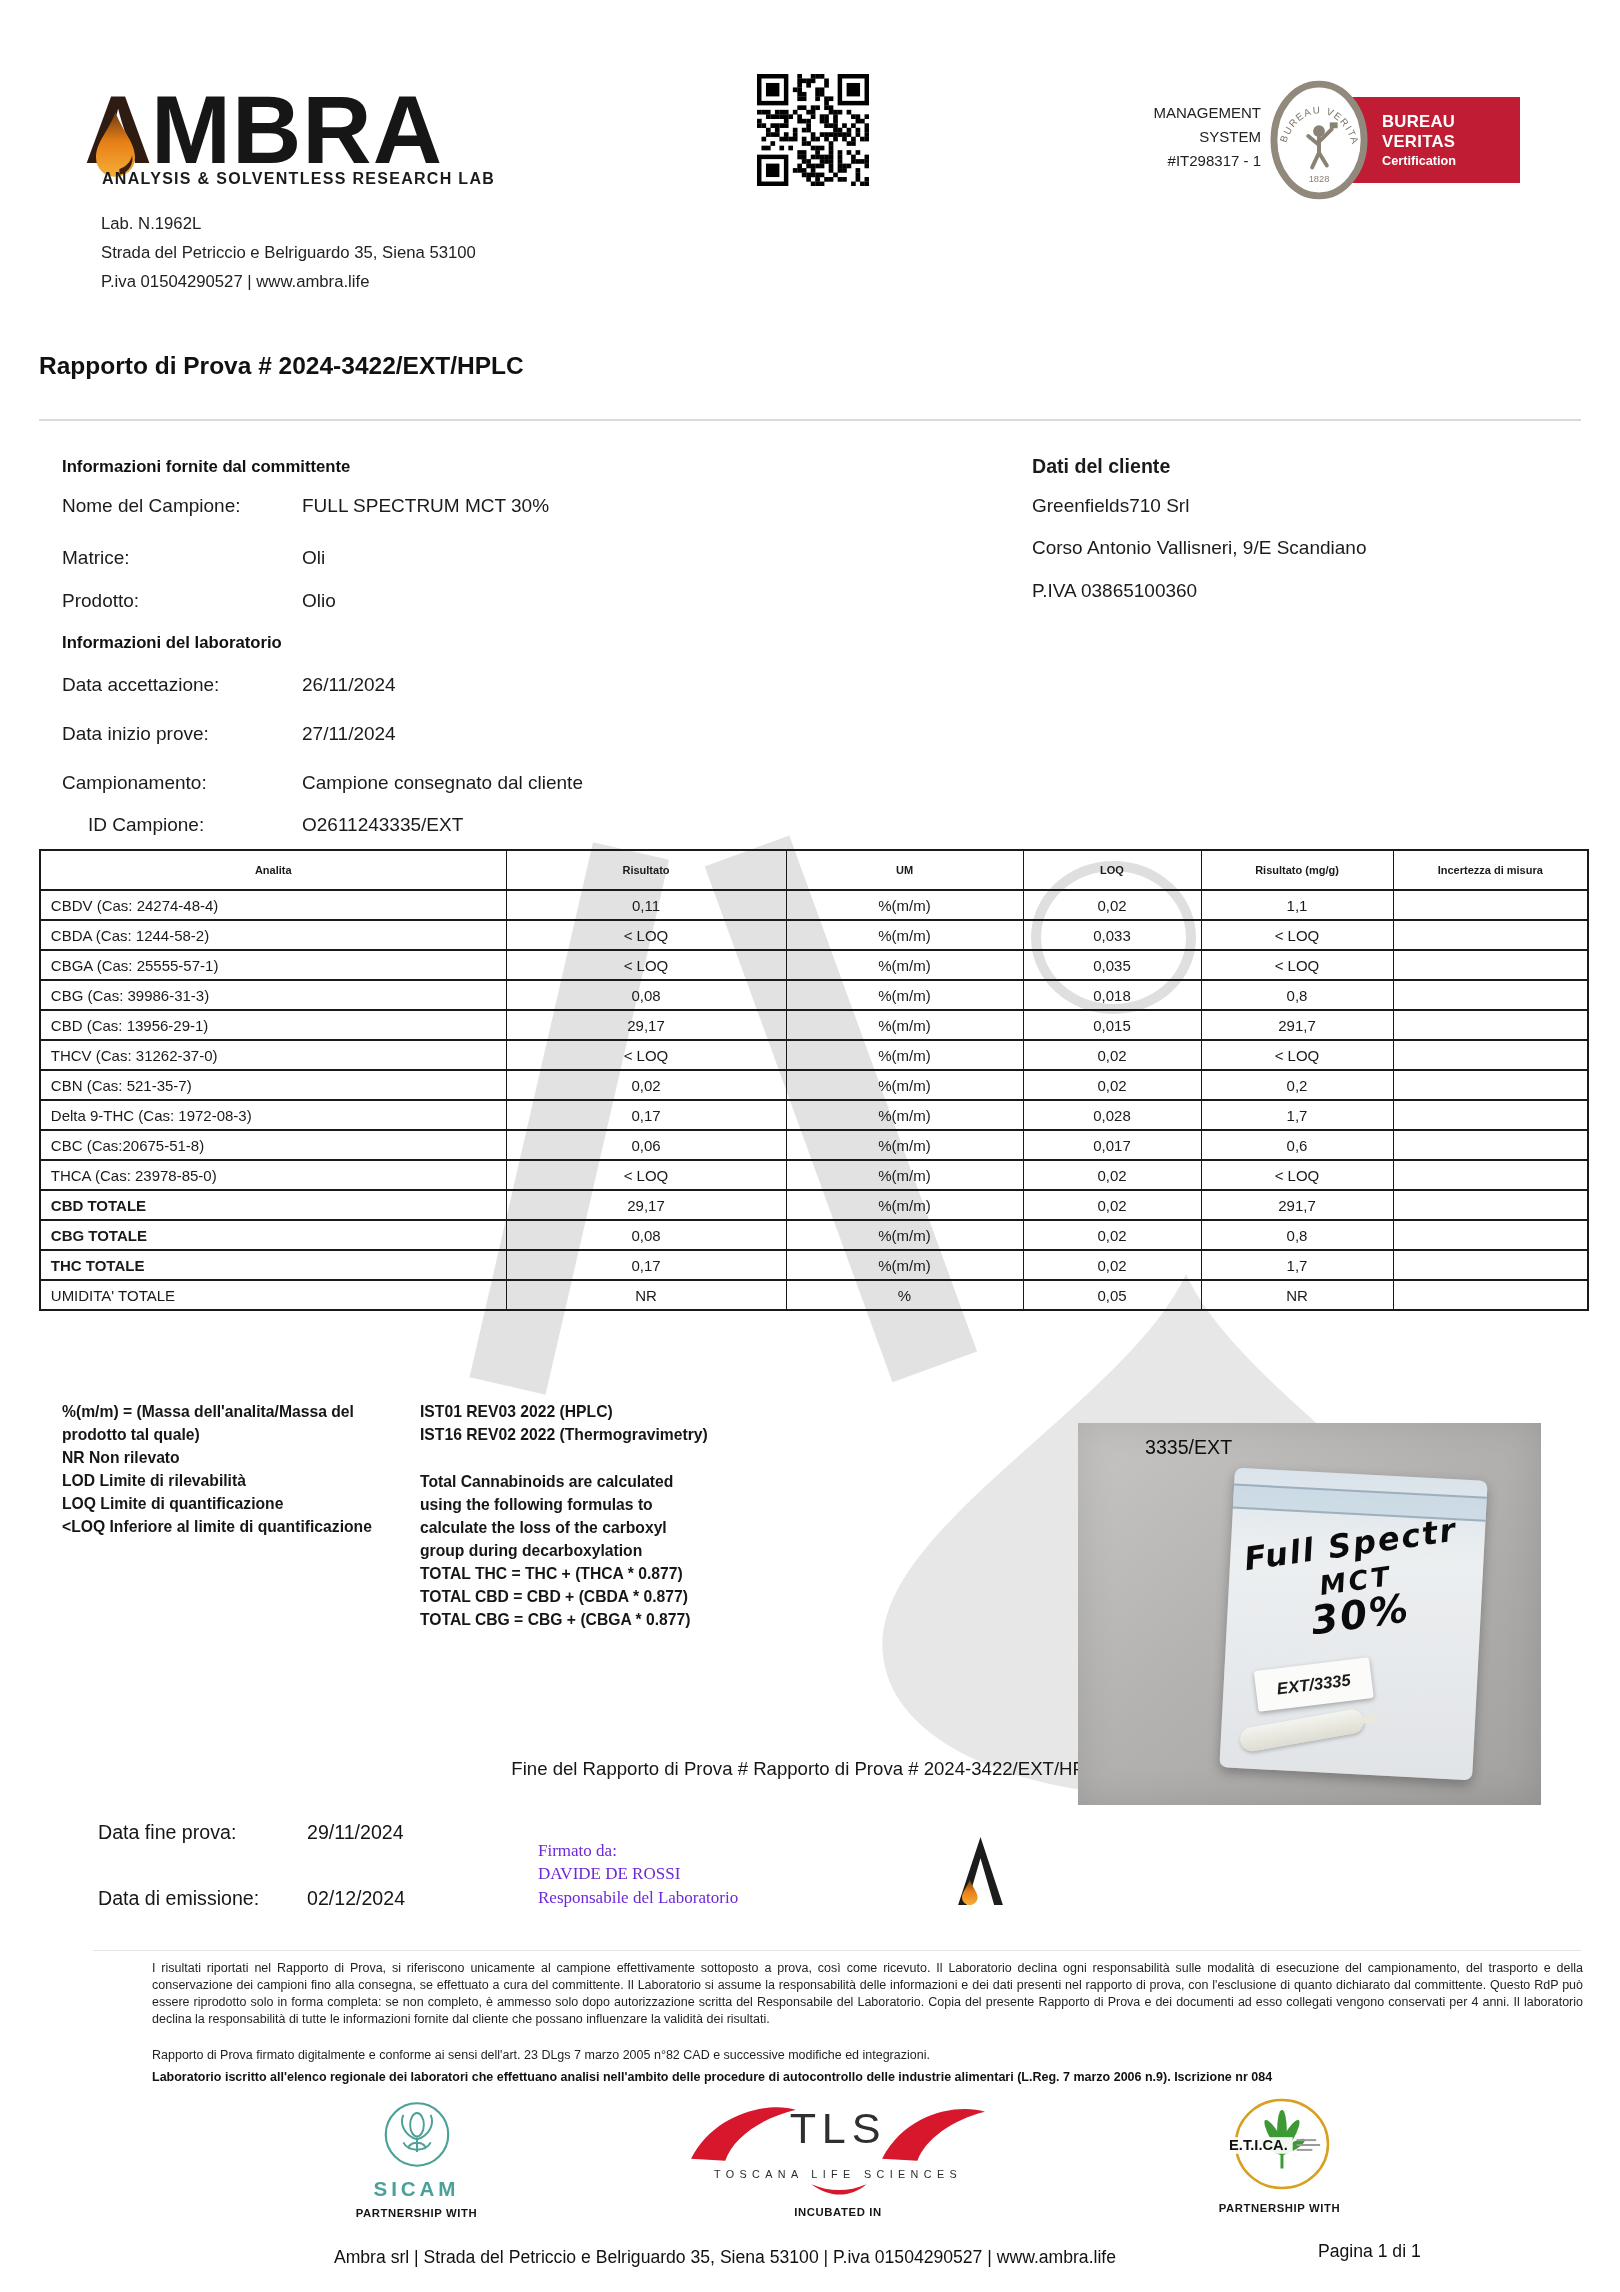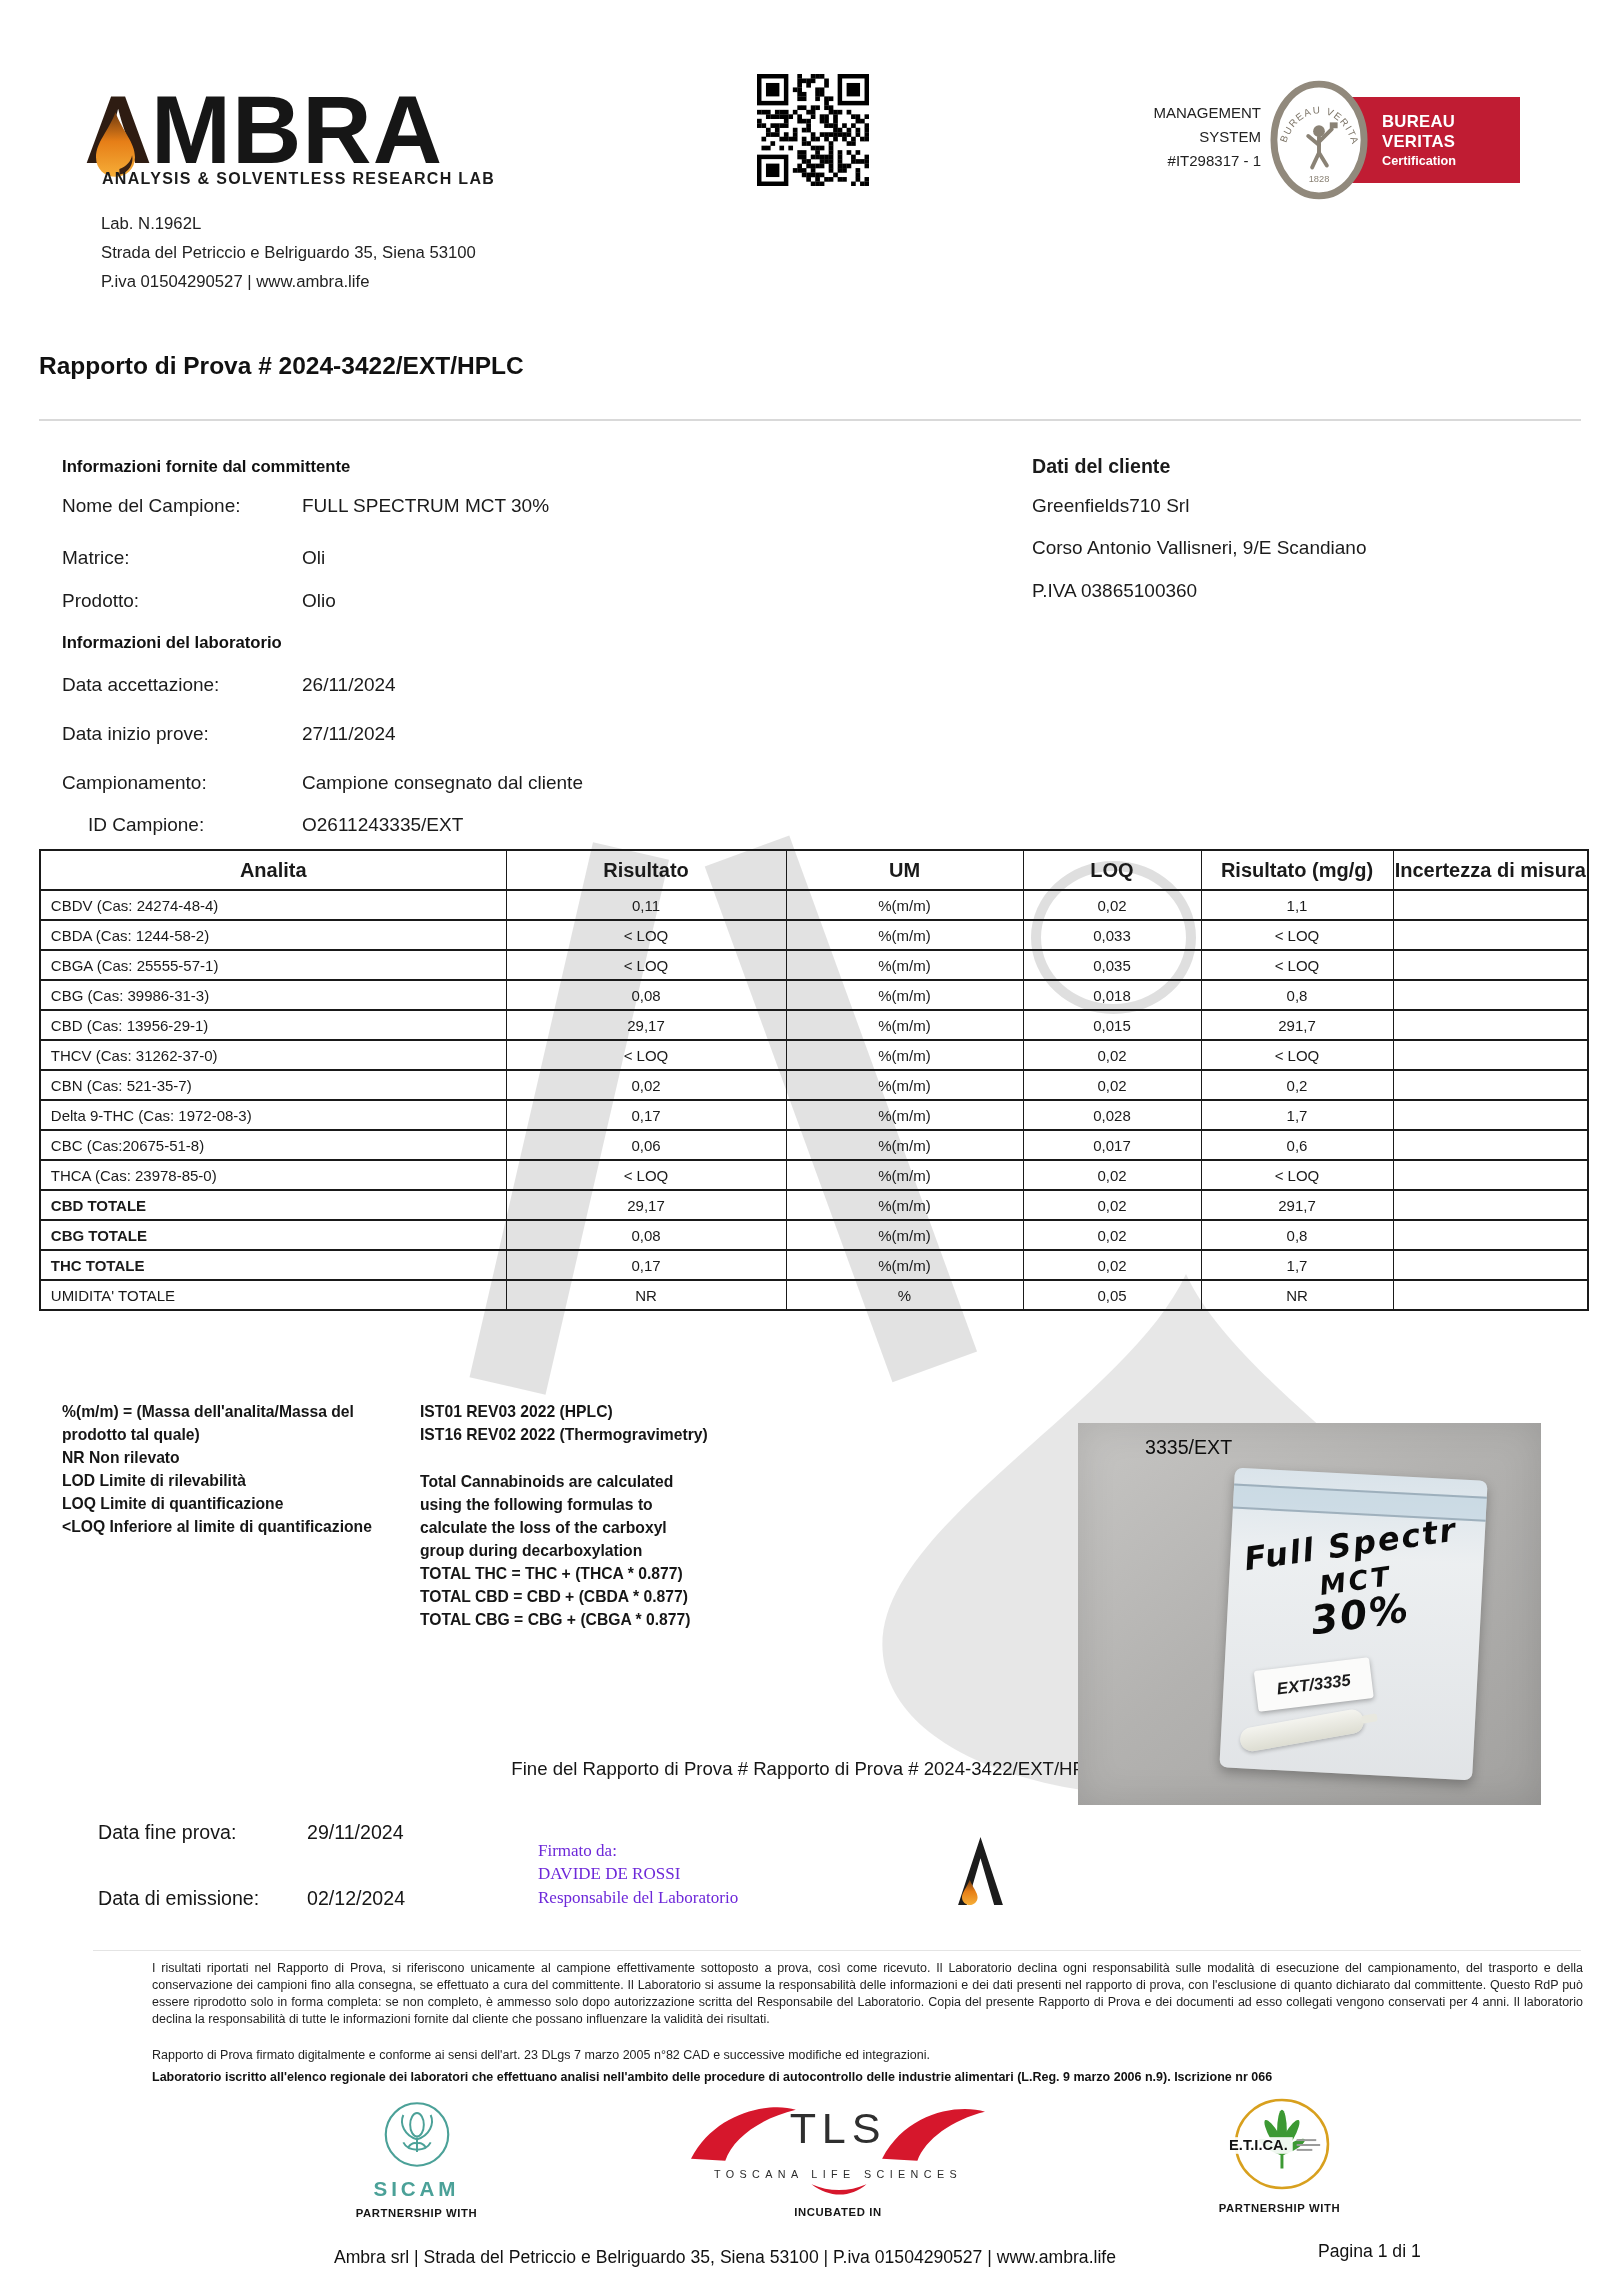--- a/index.html
+++ b/index.html
@@ -30,21 +30,21 @@
   .title{left:39px;top:352px;width:1542px;font-size:24.5px;font-weight:bold;color:#111;}
   .rule{height:2px;background:#d9d9d9;}
   .rule-title{left:39px;top:419px;width:1542px;}
   
   .sec-title{font-size:16.7px;font-weight:bold;color:#111;}
   .info-label{left:62px;font-size:19px;color:#1b1b1b;}
   .info-value{left:302px;font-size:19px;color:#1b1b1b;}
   .cli{left:1032px;font-size:19px;color:#1b1b1b;}
   
   table.res{position:absolute;left:39px;top:849px;width:1549px;border-collapse:collapse;table-layout:fixed;background:transparent;z-index:2;}
-  table.res th{height:36px;font-size:20px;font-weight:bold;border:1.5px solid #1a1a1a;border-top:2.9px solid #1a1a1a;border-bottom:2.9px solid #1a1a1a;}
+  table.res th{height:36px;font-size:11px;font-weight:bold;border:1.5px solid #1a1a1a;border-top:2.9px solid #1a1a1a;border-bottom:2.9px solid #1a1a1a;}
   table.res td{height:28px;font-size:15px;text-align:center;border:1.5px solid #1a1a1a;border-top:2.5px solid #1a1a1a;border-bottom:2.5px solid #1a1a1a;padding:0;}
   table.res td.a{text-align:left;padding-left:9.8px;}
   table.res tr.row-bold td.a{font-weight:bold;}
   table.res {border:2.9px solid #1a1a1a;}
   
   .notes-left{left:62px;top:1400px;width:343px;font-size:15.7px;font-weight:bold;line-height:23px;color:#161616;}
   .notes-left div{margin:0;}
   .notes-mid{left:420px;top:1400px;width:306px;font-size:15.7px;font-weight:bold;line-height:23px;color:#161616;}
   .notes-mid .gap{height:23.5px;}
   
@@ -565,21 +565,21 @@
 </div>
 <svg class="abs z1 minilogo" viewBox="0 0 54 78">
   <polygon points="27,4 50,74 41,74 27,26 13,74 4,74" fill="#1c1c1c"></polygon>
   <path d="M16,48 C19,56 24,61 24,66 C24,71 20,74 16,74 C12,74 8,71 8,66 C8,61 13,56 16,48 Z" fill="url(#dg)"></path>
 </svg>
 
 <div class="abs rule-disc"></div>
 
 <div class="abs z1 disc">I risultati riportati nel Rapporto di Prova, si riferiscono unicamente al campione effettivamente sottoposto a prova, così come ricevuto. Il Laboratorio declina ogni responsabilità sulle modalità di esecuzione del campionamento, del trasporto e della conservazione dei campioni fino alla consegna, se effettuato a cura del committente. Il Laboratorio si assume la responsabilità delle informazioni e dei dati presenti nel rapporto di prova, con l'esclusione di quanto dichiarato dal committente. Questo RdP può essere riprodotto solo in forma completa: se non completo, è ammesso solo dopo autorizzazione scritta del Responsabile del Laboratorio. Copia del presente Rapporto di Prova e dei documenti ad esso collegati vengono conservati per 4 anni. Il laboratorio declina la responsabilità di tutte le informazioni fornite dal cliente che possano influenzare la validità dei risultati.</div>
 <div class="abs z1 disc2">Rapporto di Prova firmato digitalmente e conforme ai sensi dell'art. 23 DLgs 7 marzo 2005 n°82 CAD e successive modifiche ed integrazioni.</div>
-<div class="abs z1 disc3">Laboratorio iscritto all'elenco regionale dei laboratori che effettuano analisi nell'ambito delle procedure di autocontrollo delle industrie alimentari (L.Reg. 9 marzo 2006 n.9). Iscrizione nr 066</div>
+<div class="abs z1 disc3">Laboratorio iscritto all'elenco regionale dei laboratori che effettuano analisi nell'ambito delle procedure di autocontrollo delle industrie alimentari (L.Reg. 7 marzo 2006 n.9). Iscrizione nr 084</div>
 
 <div class="partner p-sicam">
   <svg width="82" height="71" viewBox="0 0 84 72">
     <circle cx="42" cy="35" r="32" fill="none" stroke="#4ba198" stroke-width="2.2"></circle>
     <g fill="none" stroke="#4ba198" stroke-width="2">
       <ellipse cx="42" cy="25" rx="7" ry="12"></ellipse>
       <path d="M42,40 C29,36 24,24 28,15"></path>
       <path d="M42,40 C55,36 60,24 56,15"></path>
       <path d="M28,43 C33,53 51,53 56,43"></path>
       <path d="M42,38 L42,53"></path>

